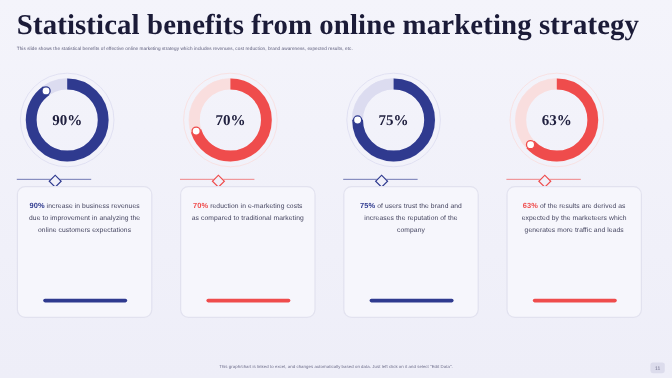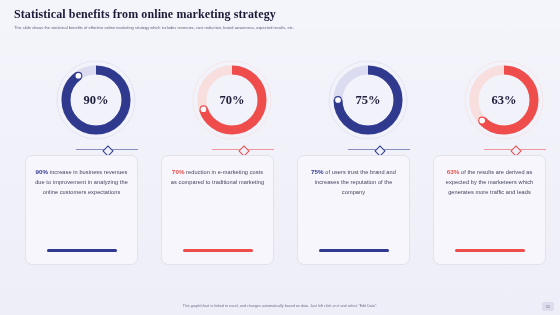--- a/index.html
+++ b/index.html
@@ -17,21 +17,21 @@
   .slide {
     position: absolute;
     inset: 0;
     background: linear-gradient(180deg, #f4f4fb 0%, #eeeef8 100%);
   }
   .header {
     padding: 8px 14px 0 14px;
   }
   .title {
     font-family: "Liberation Serif", serif;
-    font-size: 12px;
+    font-size: 24px;
     font-weight: 700;
     color: #1b1b38;
     letter-spacing: 0.1px;
     line-height: 1.1;
     margin: 0;
     white-space: nowrap;
   }
   .subtitle {
     margin: 4px 0 0 0;
     font-size: 3.9px;
@@ -45,21 +45,21 @@
     top: 58px;
     left: 14px;
     right: 14px;
     display: flex;
     justify-content: space-between;
   }
   .col {
     width: 124px;
     display: flex;
     flex-direction: column;
-    align-items: flex-end;
+    align-items: flex-start;
   }
   .donut-wrap {
     position: relative;
     width: 84px;
     height: 84px;
     display: flex;
     align-items: center;
     justify-content: center;
   }
   .donut-wrap svg {

